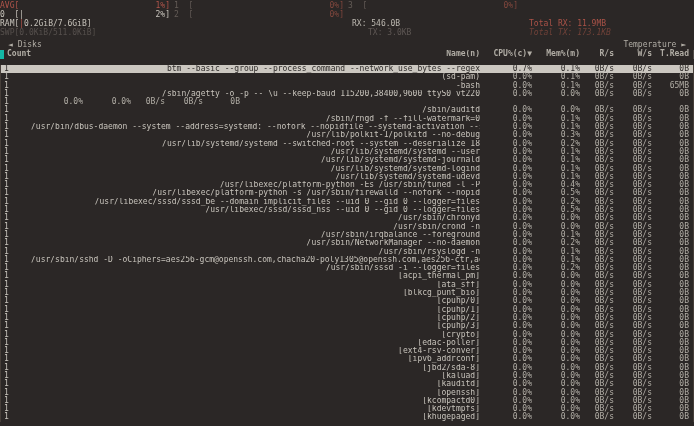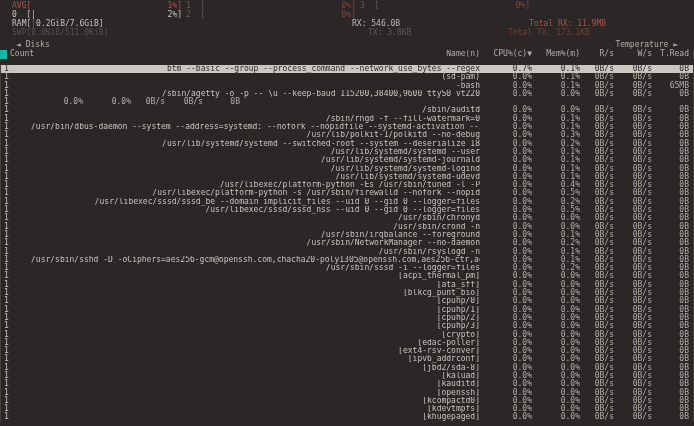--- a/index.html
+++ b/index.html
@@ -4,38 +4,38 @@
 <style>
   * { box-sizing: border-box; }
   html,body { margin:0; padding:0; }
   body {
     width:694px; height:426px; overflow:hidden;
     background:#2b2726; color:#c7c3bb;
     font-family:"DejaVu Sans Mono", monospace;
     font-size:8px; line-height:8.3px;
   }
   .top { padding-top:2px; }
-  .tline { height:9px; position:relative; padding-left:12px; display:flex; }
+  .tline { height:9px; position:relative; padding-left:0; display:flex; }
   .gauge { display:flex; width:170px; margin-right:4px; white-space:pre; }
   .gauge .gfill { flex:1; overflow:hidden; }
   .g-red { color:#b0544a; }
   .g-fg  { color:#c7c3bb; }
   .g-dim { color:#645c57; }
   .g-dim .gpct { color:#82473d; }
   .memgauge { display:flex; width:342px; white-space:pre; }
   .m-fg .gbar { color:#b0544a; }
   .m-dim { color:#56504d; }
   .netspan { position:absolute; top:0; white-space:pre; }
   .rx  { left:352px; color:#bdb9b1; }
   .trx { left:529px; color:#ac5348; }
   .tx  { left:352px; color:#5e5754;margin-left:16px; }
-  .ttx { left:508px; color:#6f4138; }
-  .nav { display:flex; justify-content:space-between; height:9px; margin-top:3px; padding:0 16px; color:#b1ada5; }
+  .ttx { left:529px; color:#6f4138;font-style:italic; }
+  .nav { display:flex; justify-content:space-between; height:9px; margin-top:3px; padding:0 8px; color:#b1ada5; }
   .thead { display:flex; height:9px; color:#b1ada5;
-           border-left:7px solid #14b8a6; border-right:1px solid #514b47; }
+           border-left:4px solid #14b8a6; border-right:1px solid #514b47;font-weight:bold; }
   .rows { margin-top:6px; border-left:1px solid #463e39; border-right:1px solid #463e39; }
   .prow { display:flex; height:8.3px; }
   .prow.sel { background:#cbc7c0; color:#2d2a28; }
   .prow.sel .c-num { color:#2d2a28; }
   .c-count { width:30px; padding-left:3px; flex:none; }
   .c-name  { flex:1 1 auto; overflow:hidden; white-space:pre; min-width:0;text-align:right; }
   .c-num   { text-align:right; color:#b2aea6; flex:none; white-space:pre; }
   .c-cpu   { width:52px; }
   .c-mem   { width:48px; }
   .c-r     { width:34px; }

